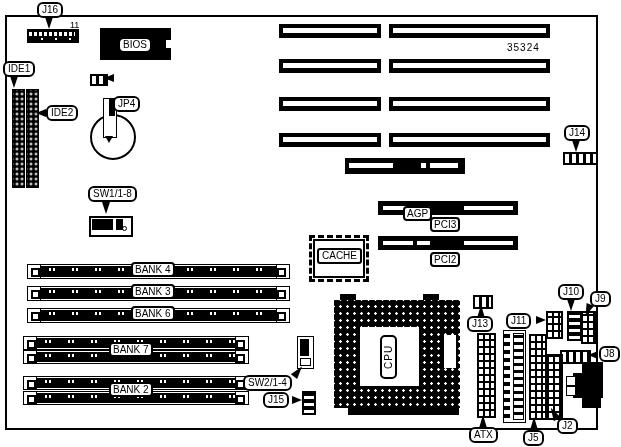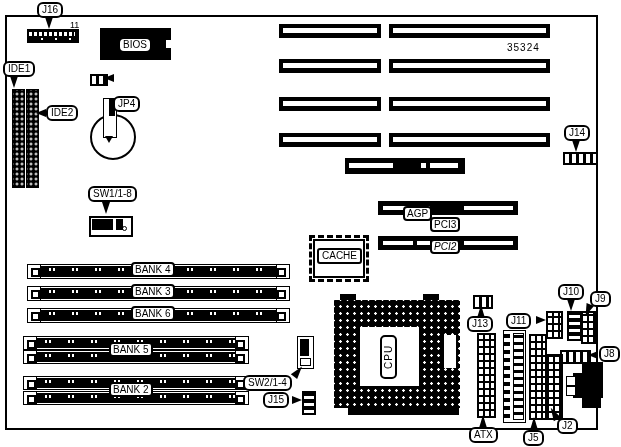--- a/index.html
+++ b/index.html
@@ -137,21 +137,21 @@
   </div>
   <div class="bank" style="left:23px;top:350px;width:224px;height:12px;">
     <div class="bar"></div>
     <div class="cap capl">
         <div class="clip" style="left:3px;"></div>
       </div>
     <div class="cap capr">
         <div class="clip" style="right:3px;"></div>
       </div>
   </div>
-  <div class="slot-lbl" style="left:109px;top:342px;">BANK 5</div>
+  <div class="slot-lbl" style="left:109px;top:342px;">BANK 7</div>
 
   <div class="bank" style="left:23px;top:376px;width:224px;height:12px;">
     <div class="bar"></div>
     <div class="cap capl">
         <div class="clip" style="left:3px;"></div>
       </div>
     <div class="cap capr">
         <div class="clip" style="right:3px;"></div>
       </div>
   </div>
@@ -221,21 +221,21 @@
   <div class="slot" style="left:378px;top:201px;width:140px;height:14px;">
     <div class="stripe" style="left:5px;top:5px;width:30px;height:4px;"></div>
     <div class="stripe" style="left:39px;top:5px;width:13px;height:4px;"></div>
     <div class="stripe" style="left:86px;top:5px;width:49px;height:4px;"></div>
     <div class="slot-lbl" style="left:52px;top:16px;">PCI3</div>
   </div>
   <div class="slot" style="left:378px;top:236px;width:140px;height:14px;">
     <div class="stripe" style="left:5px;top:5px;width:30px;height:4px;"></div>
     <div class="stripe" style="left:39px;top:5px;width:13px;height:4px;"></div>
     <div class="stripe" style="left:86px;top:5px;width:49px;height:4px;"></div>
-    <div class="slot-lbl" style="left:52px;top:3px;font-style:italic;">PCI2</div>
+    <div class="slot-lbl" style="left:52px;top:16px;">PCI2</div>
   </div>
 
   <div class="chip" style="left:313px;top:239px;width:48px;height:35px;"></div>
   <div class="lbl sq" style="left:317px;top:248px;">CACHE</div>
 
   <div class="blk" style="left:340px;top:294px;width:16px;height:7px;"></div>
   <div class="blk" style="left:423px;top:294px;width:16px;height:7px;"></div>
   <div class="abs cpu" style="left:334px;top:300px;width:126px;height:108px;"></div>
   <div class="stripe" style="left:360px;top:327px;width:59px;height:59px;"></div>
   <div class="vlbl" style="left:380px;top:335px;height:34px;">CPU</div>

